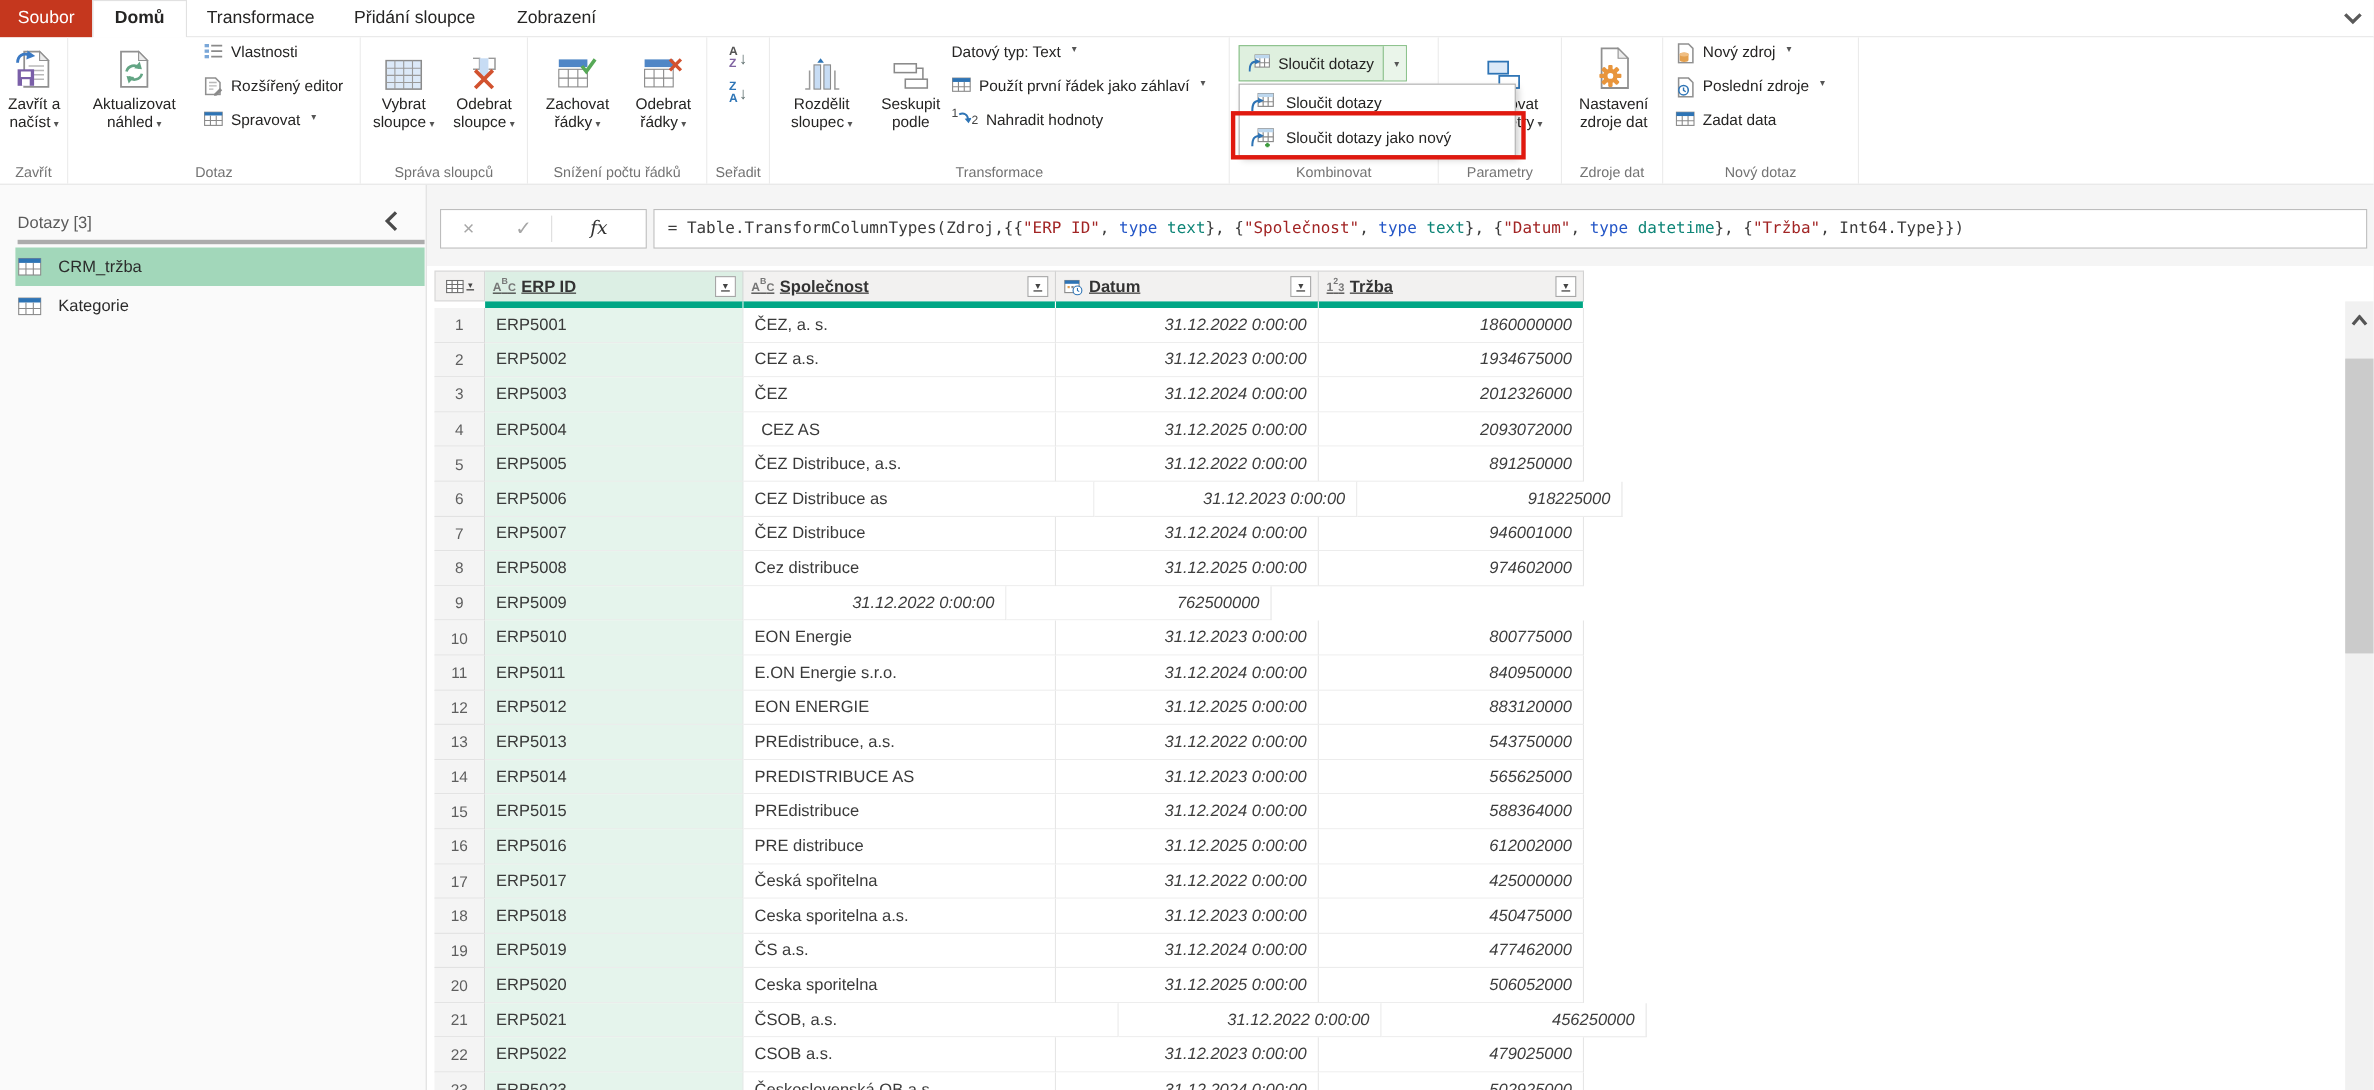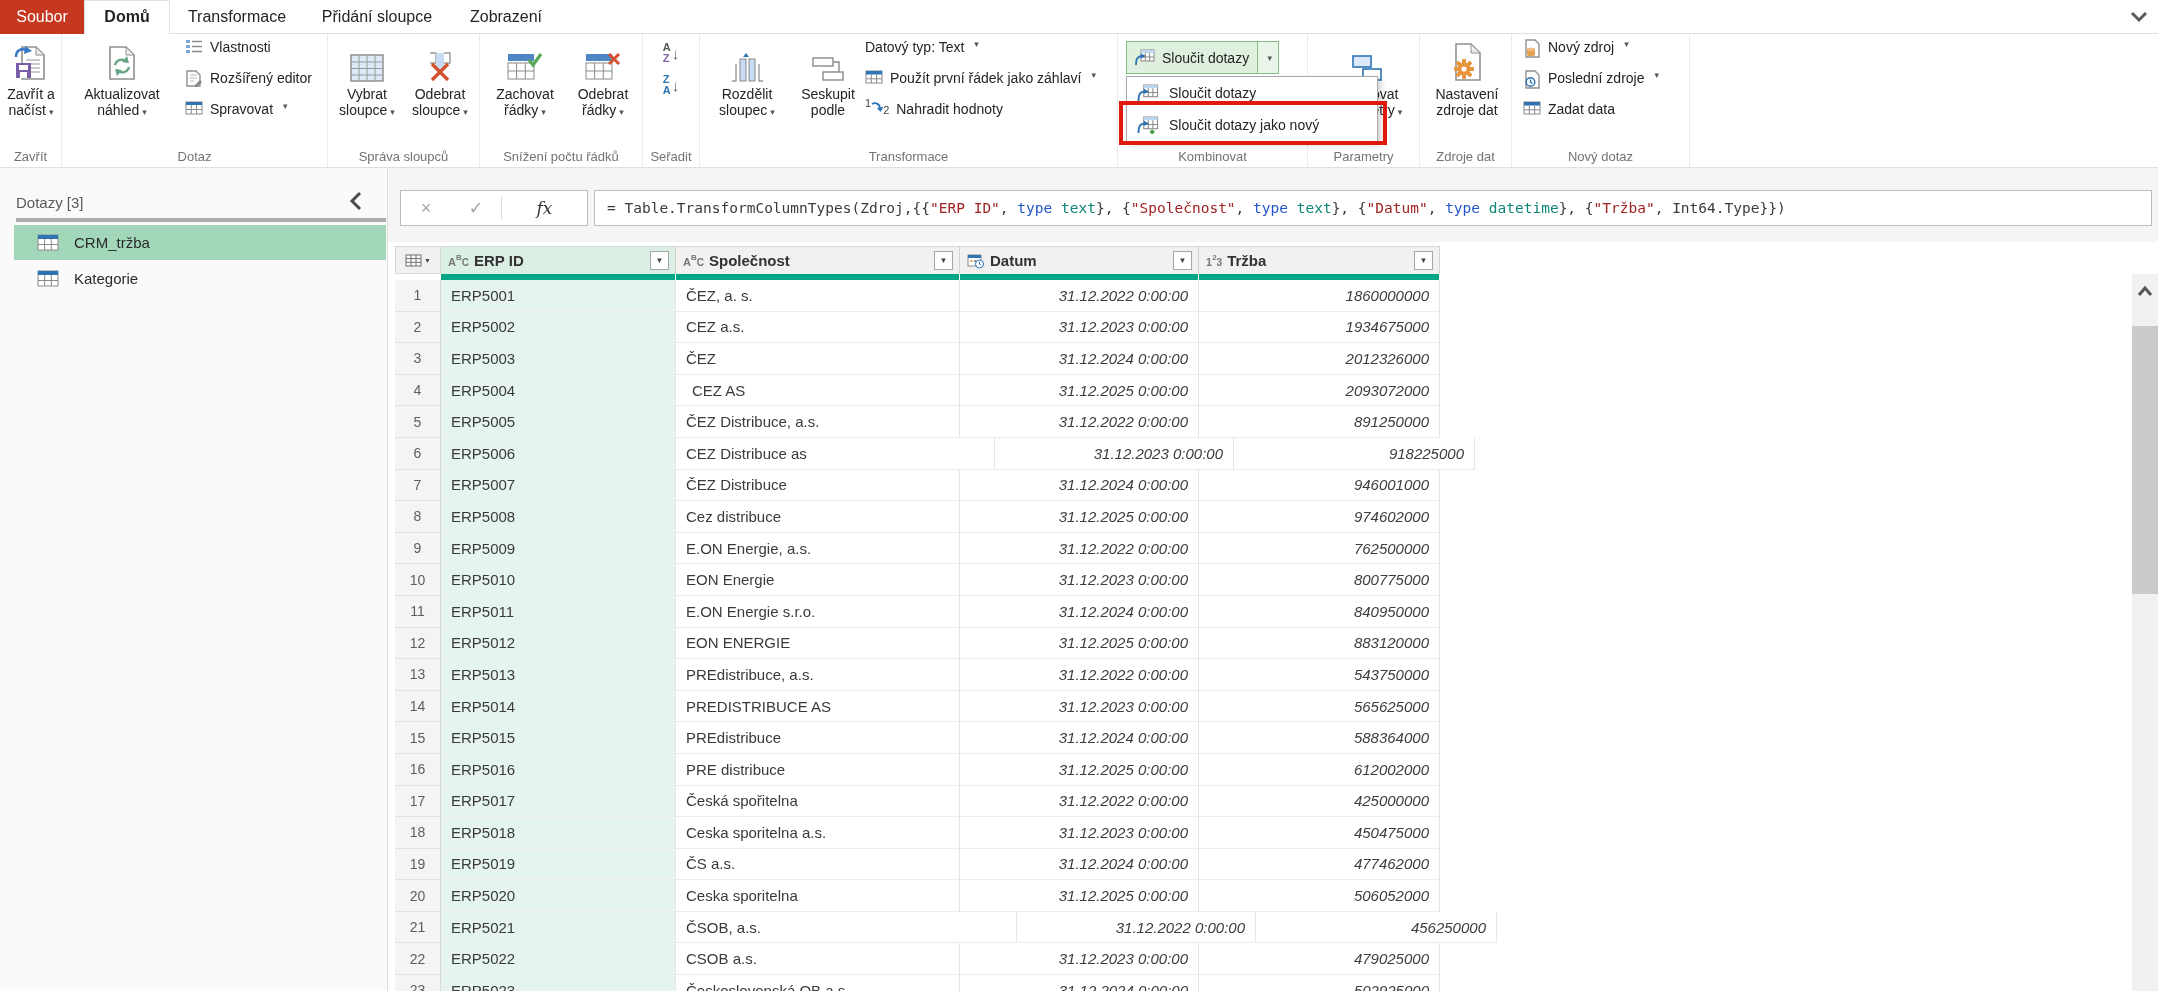--- a/index.html
+++ b/index.html
@@ -58,36 +58,36 @@
   
   .strip{position:absolute;left:388px;top:168px;right:0;height:74px;background:#F5F5F5;}
   .canvas{position:absolute;left:388px;top:242px;right:0;bottom:0;background:#fff;}
   .sidebar{position:absolute;left:0;top:168px;width:388px;bottom:0;background:#FAFAFA;
            border-right:1px solid #DEDEDE;box-sizing:border-box;}
   .sbtitle{position:absolute;left:16px;top:26px;font-size:15px;color:#5A5A5A;}
   .sbchev{position:absolute;left:348px;top:22px;cursor:default;}
   .sdiv{position:absolute;left:16px;top:50px;right:1px;height:4px;background:#ACACAC;}
   .qlist{position:absolute;left:0;top:56px;right:1px;}
   .qitem{height:35px;margin:1px 0 1px 14px;display:flex;align-items:center;gap:15px;
-         padding-left:23px;font-size:15px;color:#2B2B2B;cursor:default;}
+         padding-left:2px;font-size:15px;color:#2B2B2B;cursor:default;}
   .qitem.sel{background:#A2D7BA;}
   
   .fxbox{position:absolute;left:400px;top:190px;width:188px;height:36px;background:#fff;
          border:1px solid #BDBDBD;display:flex;align-items:center;box-sizing:border-box;}
   .fxc{width:50px;text-align:center;color:#A6A6A6;font-size:18px;cursor:default;}
   .fxi{flex:1;text-align:center;font-family:"DejaVu Serif",serif;font-style:italic;font-size:17px;
        color:#333;border-left:1px solid #DDD;height:24px;line-height:24px;cursor:default;}
   .finput{position:absolute;left:594px;top:190px;width:1558px;height:36px;background:#fff;
           border:1px solid #BDBDBD;box-sizing:border-box;display:flex;align-items:center;
           font-family:"DejaVu Sans Mono",monospace;font-size:14.5px;padding-left:12px;color:#3B3B3B;
           overflow:hidden;white-space:pre;}
   .fchev{position:absolute;right:9px;top:10px;}
   .ft-p{color:#3B3B3B;} .ft-s{color:#A22525;} .ft-k{color:#2456C7;} .ft-t{color:#0E8577;}
   
-  .thead{position:absolute;left:395px;top:246px;display:flex;height:28px;z-index:5;}
+  .thead{position:absolute;left:395px;top:246px;display:flex;height:28px;z-index:5;text-decoration:underline;}
   .corner{width:46px;background:#F2F1F0;border:1px solid #D8D8D8;box-sizing:border-box;
           display:flex;align-items:center;justify-content:center;gap:2px;cursor:default;}
   .th{display:flex;align-items:center;background:#F2F1F0;border-top:1px solid #D8D8D8;
       border-right:1px solid #D2D2D2;box-sizing:border-box;cursor:default;}
   .th.sel{background:#DCEFE4;}
   .badge{color:#767676;font-weight:bold;margin:0 5px 0 7px;white-space:nowrap;}
   .b0{font-size:11px;} .b1{font-size:8px;vertical-align:super;} .b2{font-size:10px;}
   .thname{font-weight:bold;font-size:15px;color:#333;white-space:nowrap;}
   .fbtn{margin-left:auto;margin-right:6px;width:19px;height:19px;border:1px solid #A6A6A6;
         background:#fff;display:flex;align-items:center;justify-content:center;font-size:8px;
@@ -611,21 +611,20 @@
       <div class="tr">
         <div class="gut">8</div>
         <div class="td c0" style="width: 235px;">ERP5008</div>
         <div class="td" style="width: 284px;">Cez distribuce</div>
         <div class="td num" style="width: 239px;">31.12.2025 0:00:00</div>
         <div class="td num" style="width: 241px;">974602000</div>
       </div>
       <div class="tr">
         <div class="gut">9</div>
         <div class="td c0" style="width: 235px;">ERP5009</div>
-        <div class="td" style="width: 284px;">E.ON Energie, a.s.</div>
         <div class="td num" style="width: 239px;">31.12.2022 0:00:00</div>
         <div class="td num" style="width: 241px;">762500000</div>
       </div>
       <div class="tr">
         <div class="gut">10</div>
         <div class="td c0" style="width: 235px;">ERP5010</div>
         <div class="td" style="width: 284px;">EON Energie</div>
         <div class="td num" style="width: 239px;">31.12.2023 0:00:00</div>
         <div class="td num" style="width: 241px;">800775000</div>
       </div>

